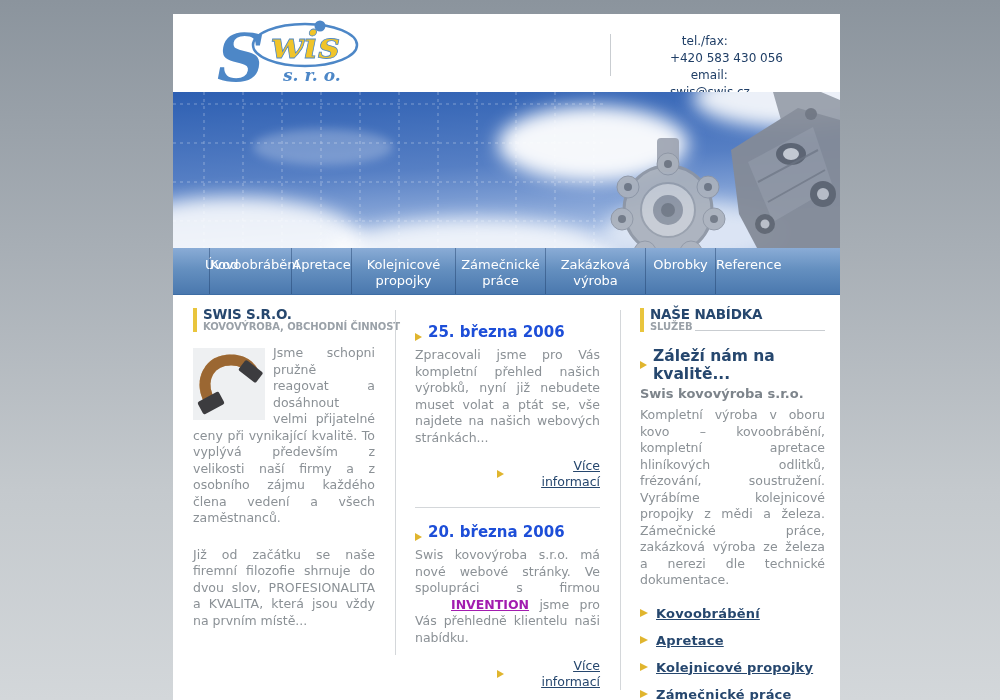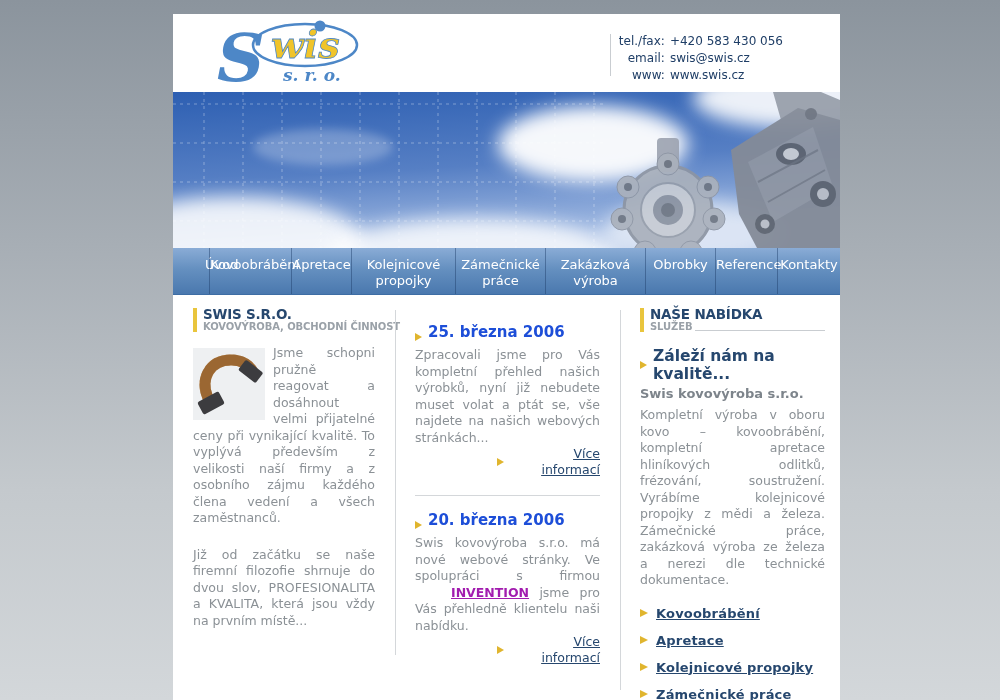--- a/index.html
+++ b/index.html
@@ -8,21 +8,21 @@
     background:linear-gradient(180deg,#8b949d 0%,#a7aeb5 35%,#c4c9cd 70%,#d3d7da 100%);
     font-family:"DejaVu Sans","Liberation Sans",sans-serif;
   }
   .page{position:absolute;left:173px;top:14px;width:667px;height:686px;background:#ffffff;}
 
   
   .header{position:relative;height:78px;background:#fff;}
   .logo{position:absolute;left:44px;top:5px;cursor:pointer;}
   .header-divider{position:absolute;left:437px;top:20px;width:1px;height:42px;background:#c9cdd1;}
   .contact{position:absolute;right:57px;top:19px;color:#1f3e66;font-size:12px;line-height:17px;}
-  .contact-row{display:flex;}
+  .contact-row{display:flex;flex-direction:column;}
   .contact-label{width:58px;text-align:right;margin-right:5px;}
   .contact-value{text-align:left;}
 
   
   .hero{position:relative;height:156px;overflow:hidden;}
   .hero svg{position:absolute;left:0;top:0;}
   .hero-slogan{position:absolute;left:107px;top:77px;display:flex;align-items:stretch;}
   .slogan-bar{width:4px;background:#e9c53d;margin-right:6px;}
   .slogan-text{color:#ffffff;font-size:19px;font-weight:bold;line-height:27px;letter-spacing:0.3px;
     text-shadow:0 1px 3px rgba(25,55,115,0.55);}
@@ -57,21 +57,21 @@
   .body-text{color:#8b9196;font-size:12.5px;line-height:16.5px;text-align:justify;margin:13px 0 0 0;}
   .about-img{float:left;width:72px;height:72px;margin:3px 8px 2px 0;background:#eef0f2;}
   .clear{clear:both;}
 
   .arr{width:0;height:0;border-left:7px solid #e0b52e;border-top:4.5px solid transparent;
     border-bottom:4.5px solid transparent;display:inline-block;flex:none;}
 
   .news-date{display:flex;align-items:flex-end;gap:6px;color:#1d4ed8;font-size:15px;font-weight:bold;margin-top:15px;}
   .news-body{margin-top:6px;}
   .inline-link{color:#a21caf;font-weight:bold;text-decoration:underline;cursor:pointer;margin-left:36px;}
-  .more{display:flex;justify-content:flex-end;align-items:center;text-decoration:underline;}
+  .more{display:flex;justify-content:flex-end;align-items:center;margin-top:12px;text-decoration:underline;}
   .more .arr{margin-right:28px;}
   .more a{color:#26476e;font-size:12.5px;line-height:16px;text-align:right;width:68px;
     text-decoration:underline;display:inline-block;cursor:pointer;}
   .hr{border-top:1px solid #d4d7da;margin:17px 0 0 0;}
 
   .offer-headline{display:flex;align-items:center;gap:6px;color:#26476e;font-size:15.5px;font-weight:bold;margin-top:15px;}
   .offer-sub{color:#7d848b;font-size:13px;font-weight:bold;margin-top:3px;}
   .offer-text{margin-top:6px;}
   .offer-links{margin-top:17px;}
   .offer-link{display:flex;align-items:center;gap:8px;margin-bottom:12px;}
@@ -188,21 +188,20 @@
 
   <div class="nav">
     <a class="nav-item">Úvod</a>
     <a class="nav-item">Kovoobrábění</a>
     <a class="nav-item">Apretace</a>
     <a class="nav-item">Kolejnicové propojky</a>
     <a class="nav-item">Zámečnické práce</a>
     <a class="nav-item">Zakázková výroba</a>
     <a class="nav-item">Obrobky</a>
     <a class="nav-item">Reference</a>
-    <a class="nav-item">Kontakty</a>
   </div>
 
   <div class="content">
 
     <div class="col-about">
       <div class="sec-head">
         <div class="sec-bar"></div>
         <div class="sec-titles">
           <div class="sec-title">SWIS S.R.O.</div>
           <div class="sec-sub">

